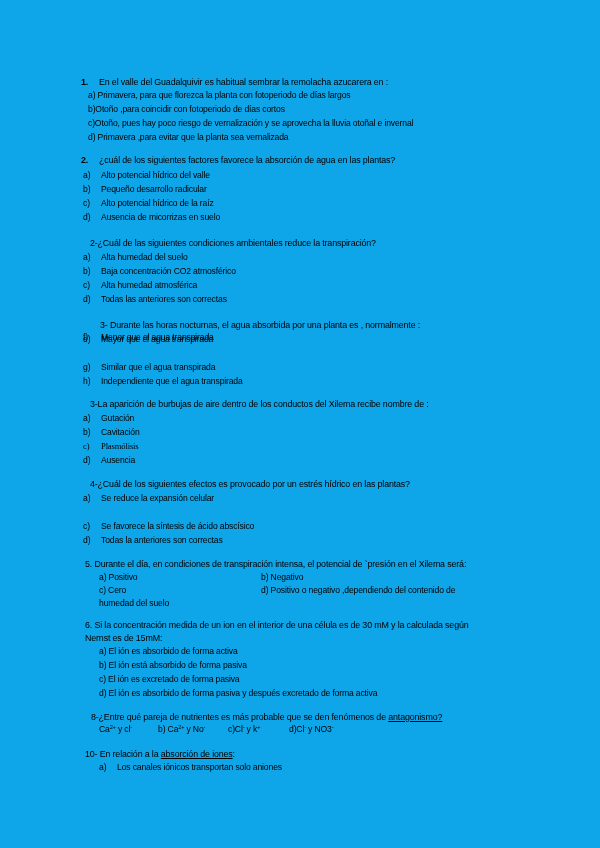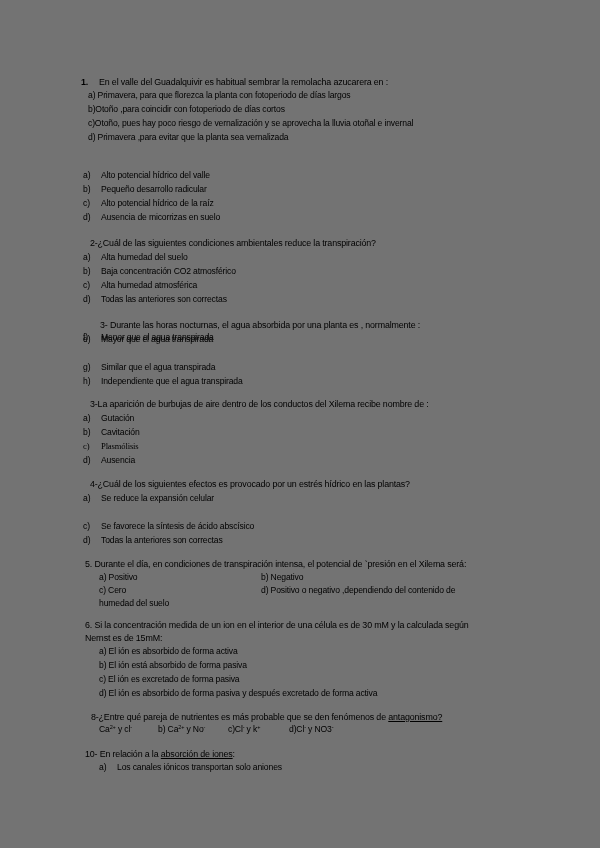--- a/index.html
+++ b/index.html
@@ -1,38 +1,41 @@
 <!DOCTYPE html>
 <html><head>
 <meta charset="utf-8">
 <style>
   html, body { margin: 0; padding: 0; background: #ffffff; }
   body { width: 600px; height: 848px; position: relative; overflow: hidden;
          font-family: "Liberation Sans", "DejaVu Sans", sans-serif; color: #000; }
-  .page { position: absolute; left: 0; top: 0; width: 600px; height: 848px; background: #737373; }
+  .page { position: absolute; left: 0; top: 0; width: 600px; height: 848px; background: #0ea5e9; }
   .line { position: absolute; white-space: nowrap; font-size: 8.6px; line-height: 11px; letter-spacing: -0.15px; }
   .q { font-size: 8.9px; }
   .u { text-decoration: underline; }
   sup { font-size: 5.5px; vertical-align: 3px; line-height: 0; }
   .num { display: inline-block; width: 18px; }
   .lbl { display: inline-block; width: 18px; }
 </style>
 </head>
 <body>
 
 <div class="page">
 
   <div class="line q" style="left:81px; top:77px;">
     <span class="num" style="font-weight:bold;">1.</span><span>En el valle del Guadalquivir es habitual sembrar la remolacha azucarera en :</span>
   </div>
   <div class="line" style="left:88px; top:90px;">a) Primavera, para que florezca la planta con fotoperiodo de días largos</div>
   <div class="line" style="left:88px; top:104px;">b)Otoño ,para coincidir con fotoperiodo de días cortos</div>
   <div class="line" style="left:88px; top:118px;">c)Otoño, pues hay poco riesgo de vernalización y se aprovecha la lluvia otoñal e invernal</div>
   <div class="line" style="left:88px; top:132px;">d) Primavera ,para evitar que la planta sea vernalizada</div>
 
+  <div class="line q" style="left:81px; top:155px;">
+    <span class="num" style="font-weight:bold;">2.</span><span>¿cuál de los siguientes factores favorece la absorción de agua en las plantas?</span>
+  </div>
   <div class="line" style="left:83px; top:170px;"><span class="lbl">a)</span><span>Alto potencial hídrico del valle</span></div>
   <div class="line" style="left:83px; top:184px;"><span class="lbl">b)</span><span>Pequeño desarrollo radicular</span></div>
   <div class="line" style="left:83px; top:198px;"><span class="lbl">c)</span><span>Alto potencial hídrico de la raíz</span></div>
   <div class="line" style="left:83px; top:212px;"><span class="lbl">d)</span><span>Ausencia de micorrizas en suelo</span></div>
 
   <div class="line q" style="left:90px; top:238px;">2-¿Cuál de las siguientes condiciones ambientales reduce la transpiración?</div>
   <div class="line" style="left:83px; top:252px;"><span class="lbl">a)</span><span>Alta humedad del suelo</span></div>
   <div class="line" style="left:83px; top:266px;"><span class="lbl">b)</span><span>Baja concentración CO2 atmosférico</span></div>
   <div class="line" style="left:83px; top:280px;"><span class="lbl">c)</span><span>Alta humedad atmosférica</span></div>
   <div class="line" style="left:83px; top:294px;"><span class="lbl">d)</span><span>Todas las anteriores son correctas</span></div>

